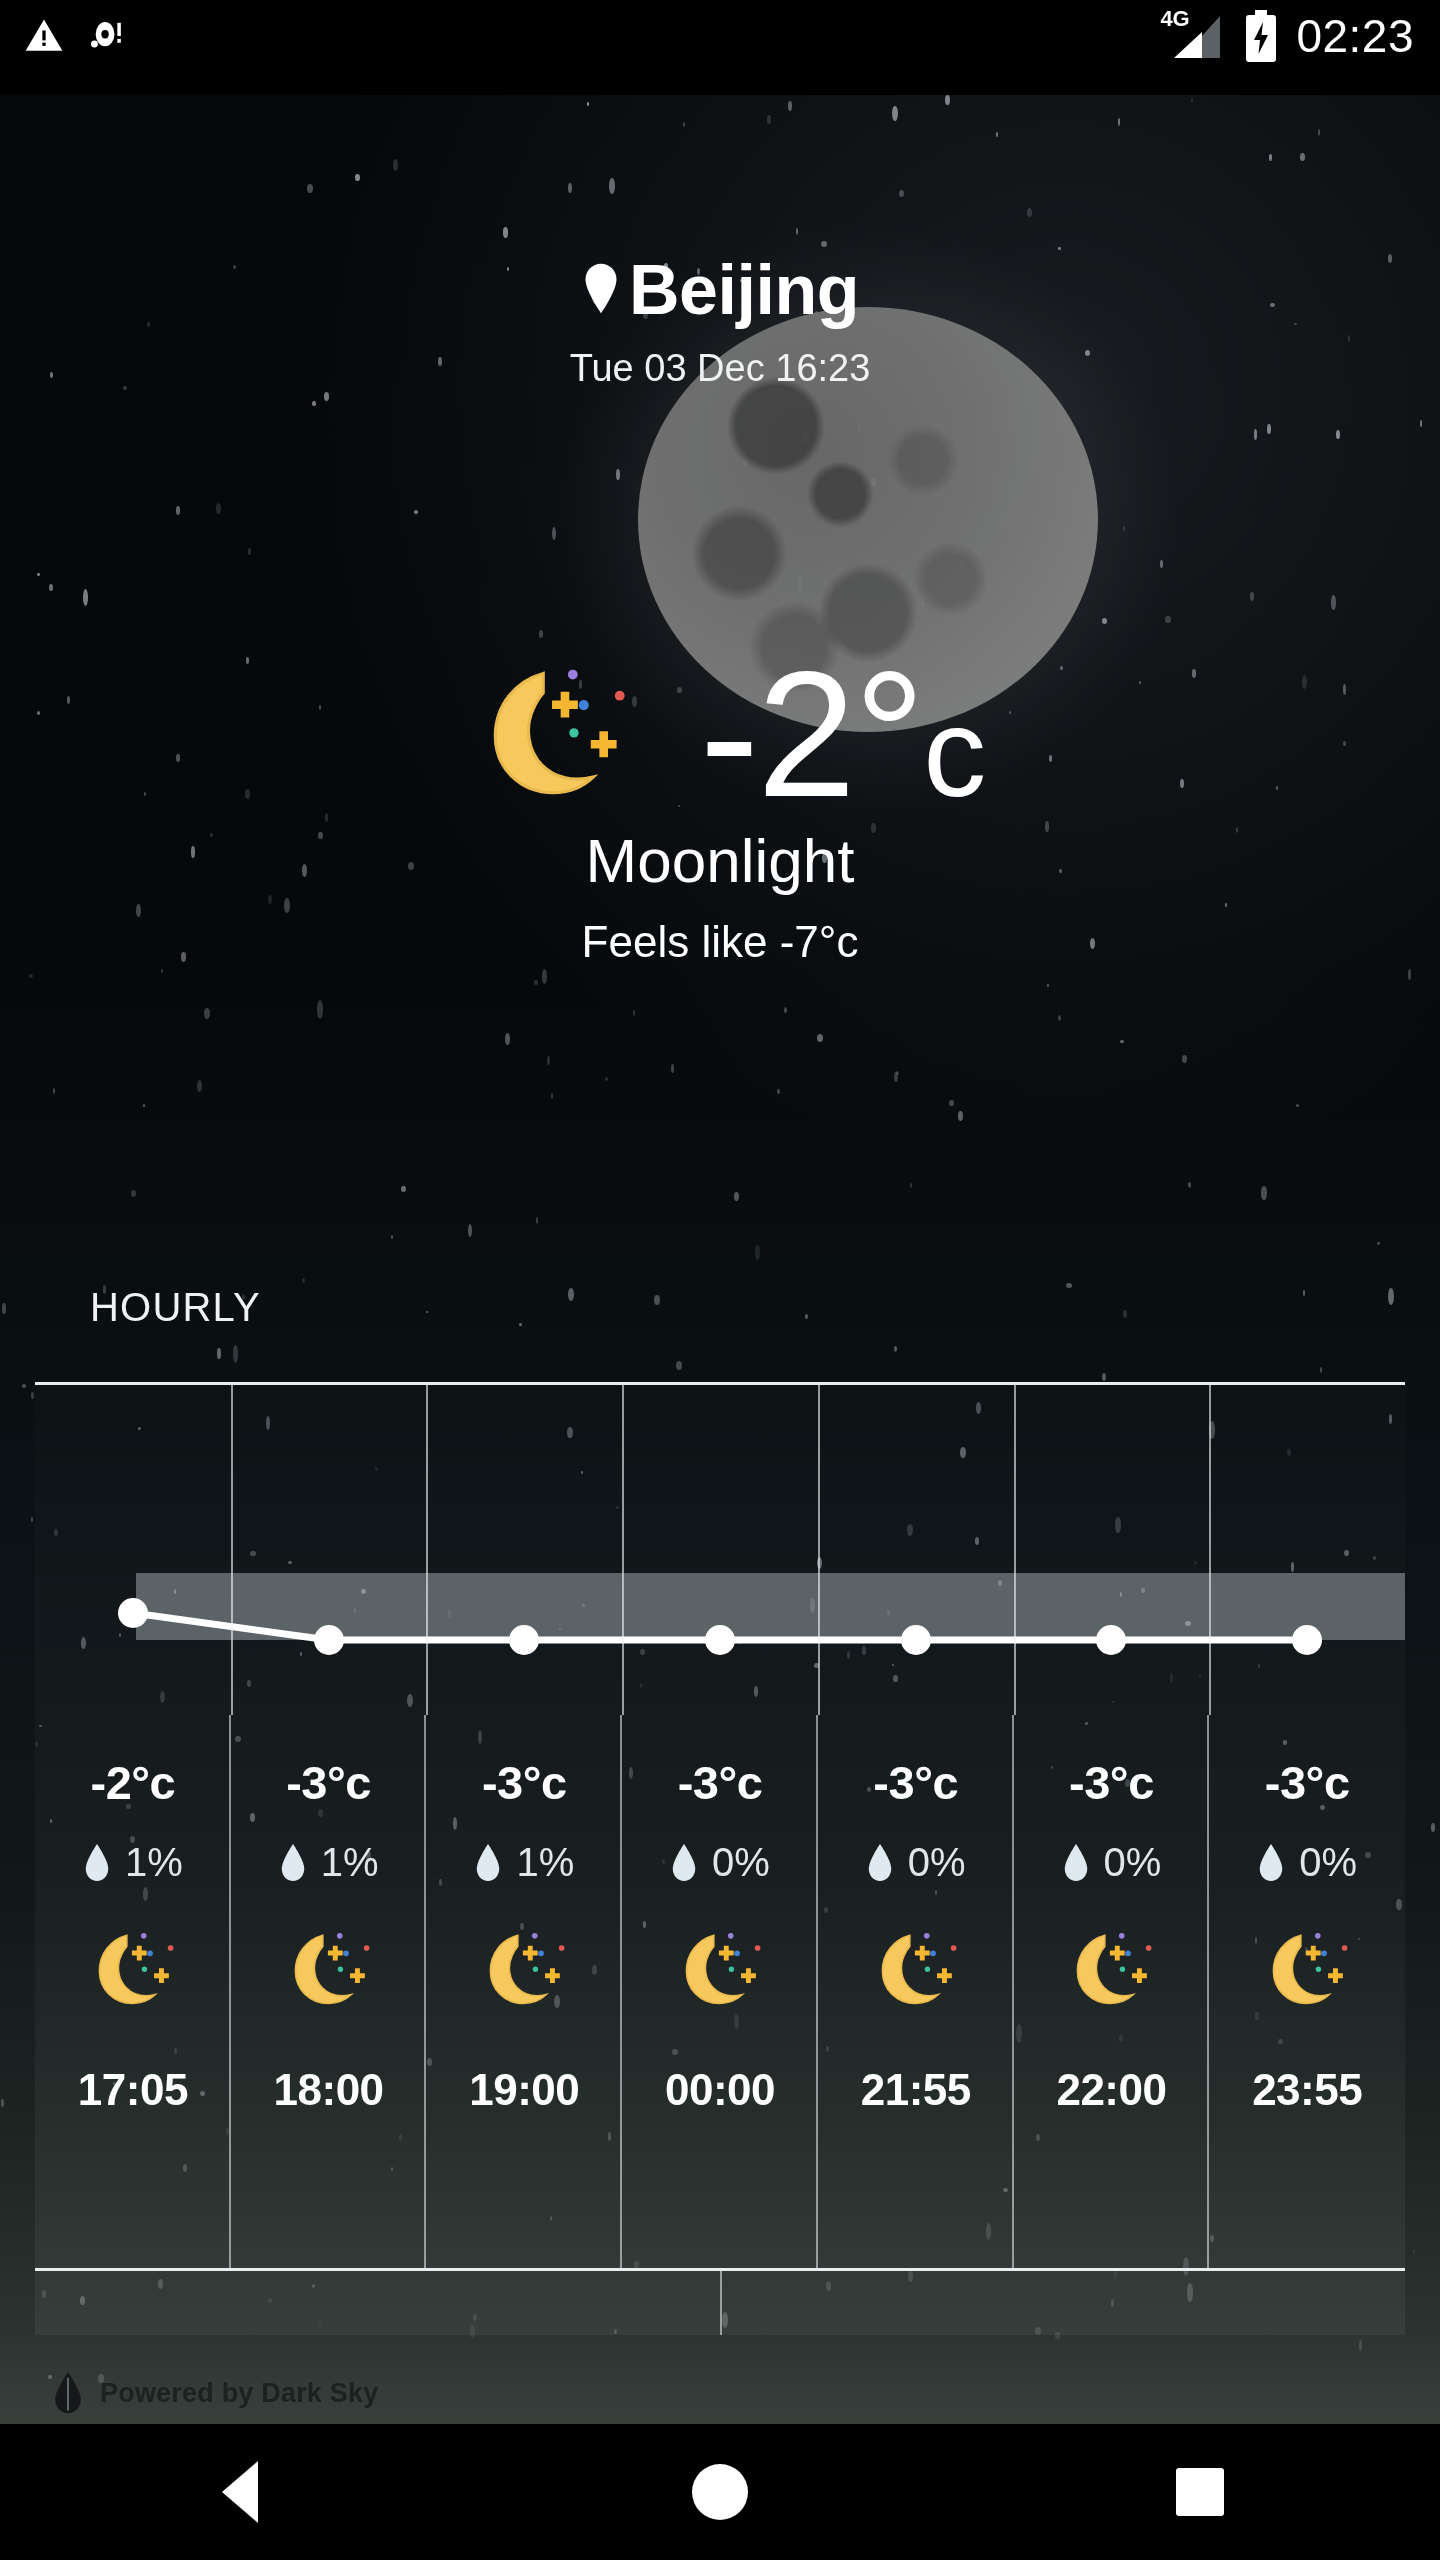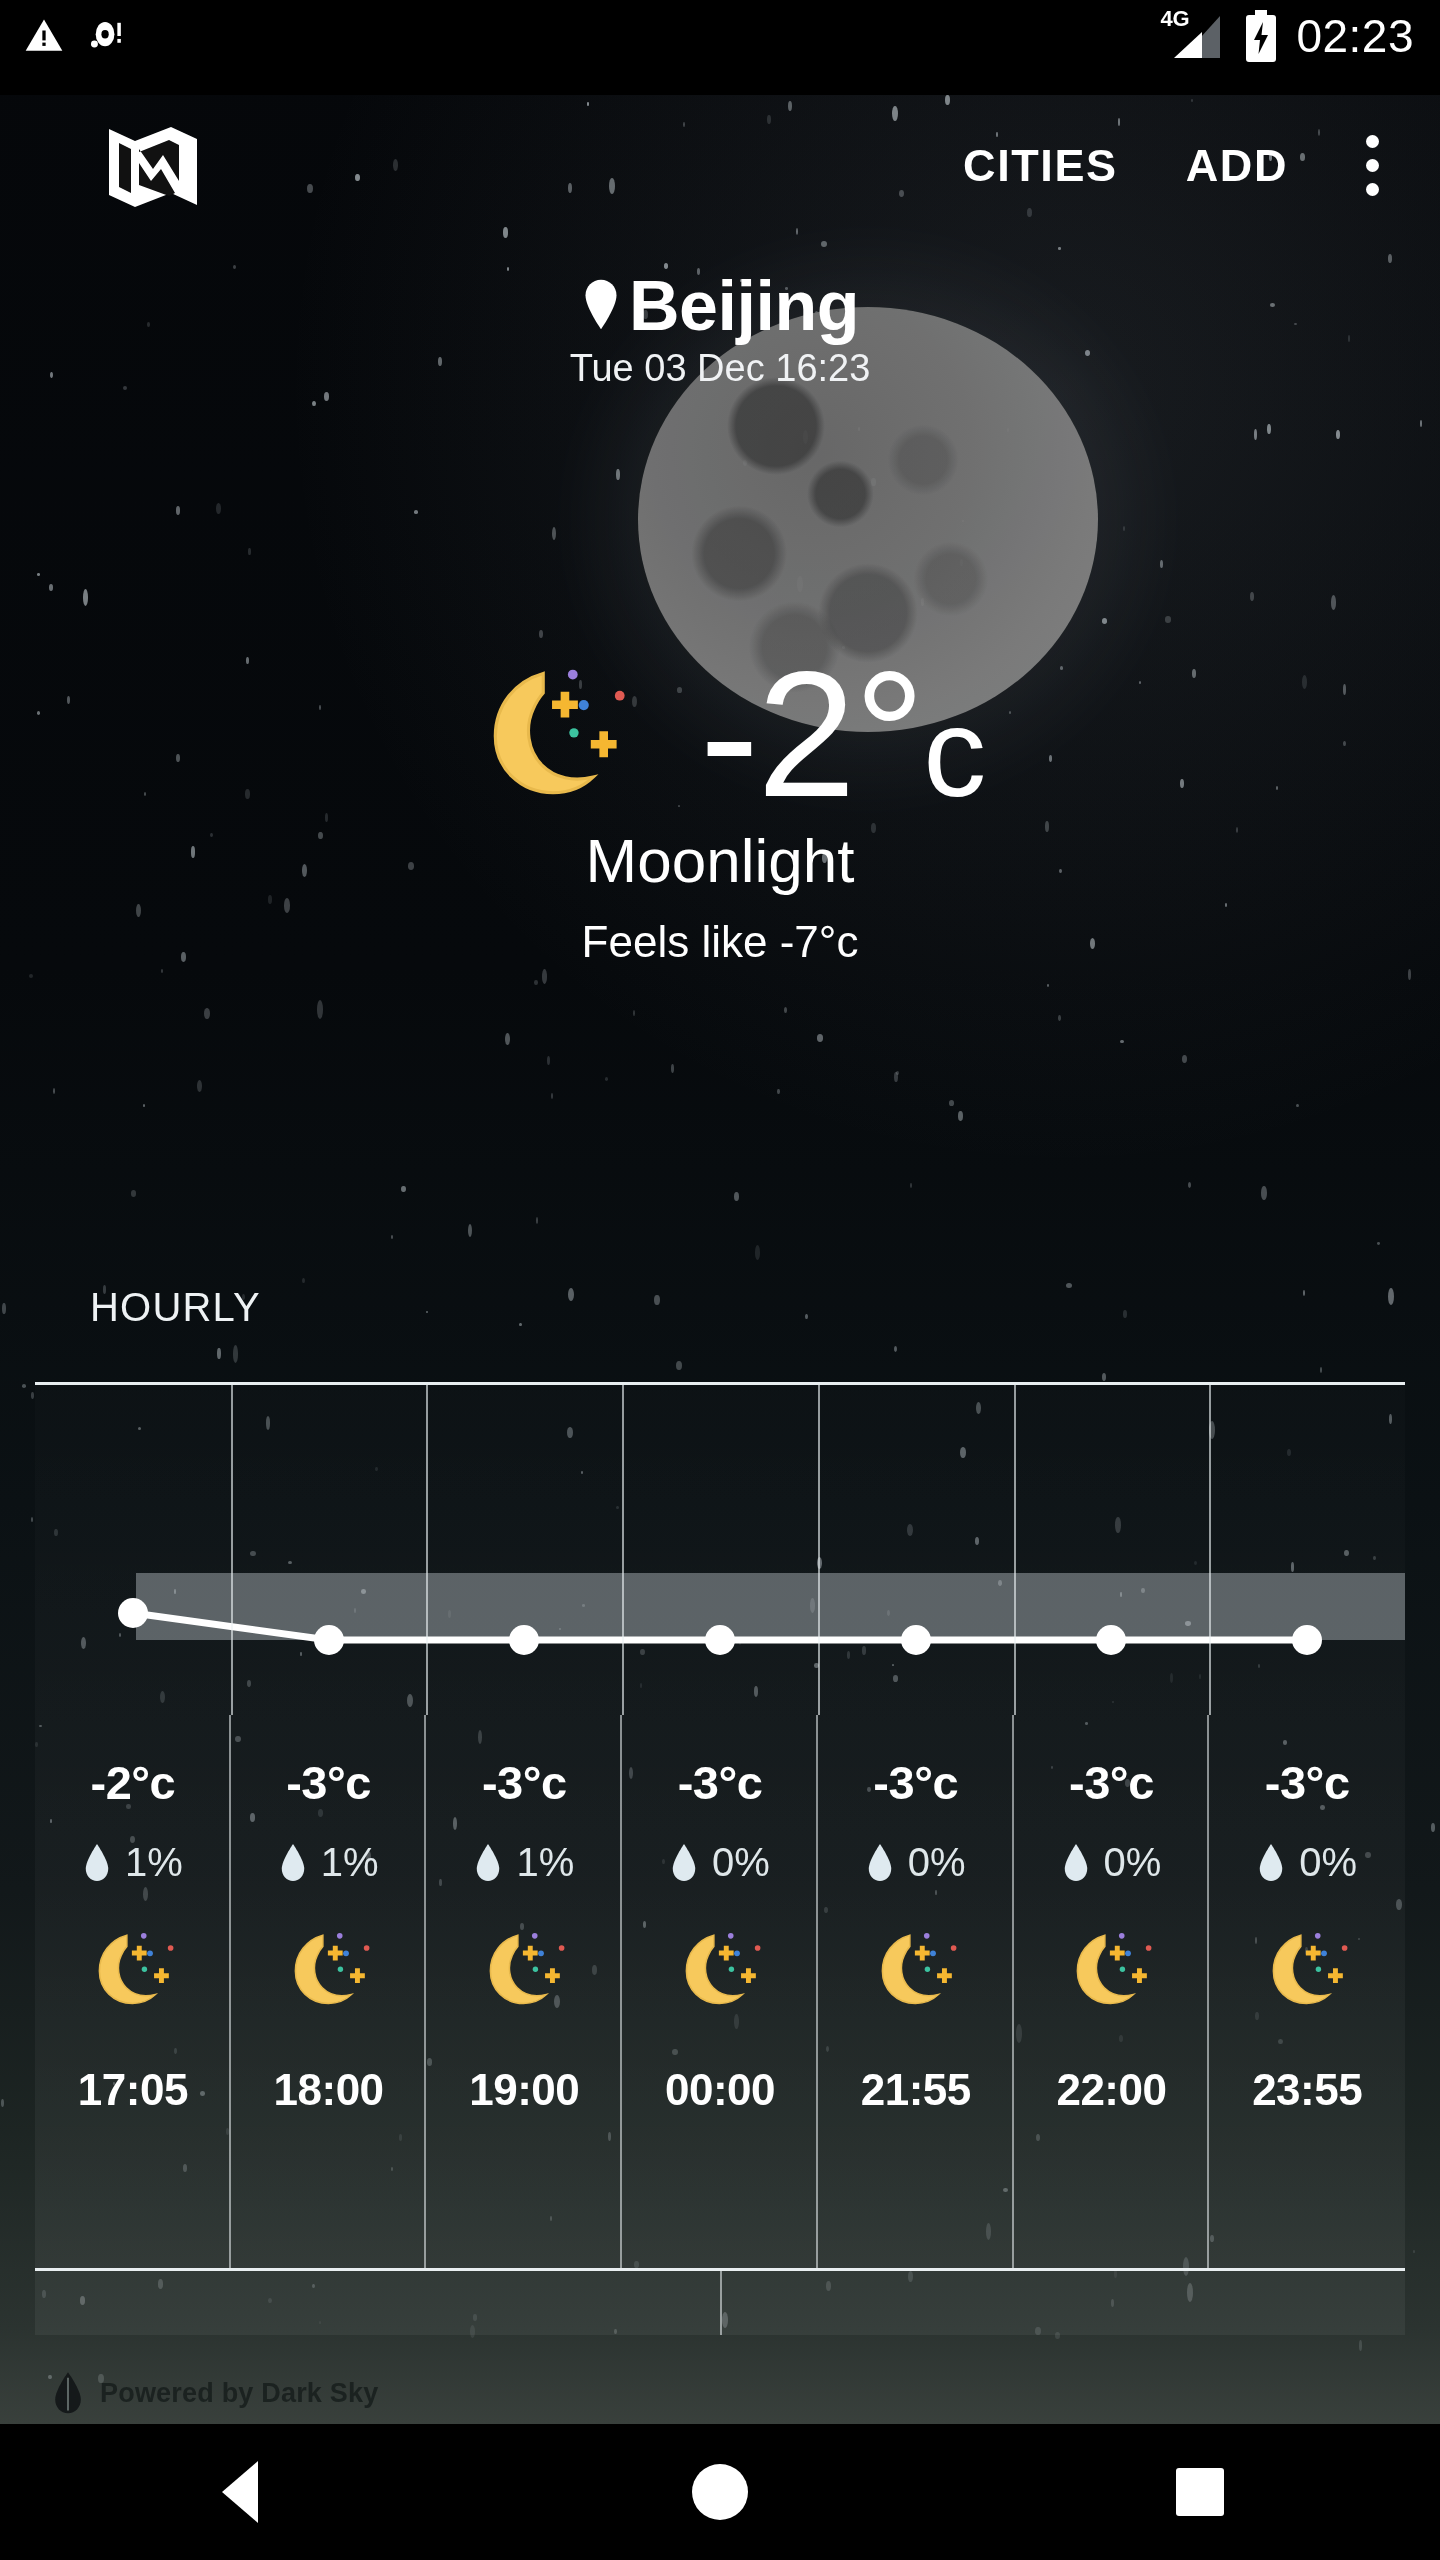--- a/index.html
+++ b/index.html
@@ -55,21 +55,21 @@
       radial-gradient(circle at 44% 44%, rgba(35,35,35,.5) 0 7%, rgba(0,0,0,0) 9.5%),
       radial-gradient(circle at 22% 58%, rgba(45,45,45,.45) 0 8%, rgba(0,0,0,0) 11%),
       radial-gradient(circle at 50% 72%, rgba(50,50,50,.4) 0 10%, rgba(0,0,0,0) 13%),
       radial-gradient(circle at 62% 36%, rgba(60,60,60,.3) 0 6%, rgba(0,0,0,0) 9%),
       radial-gradient(circle at 34% 80%, rgba(55,55,55,.35) 0 7%, rgba(0,0,0,0) 10%),
       radial-gradient(circle at 68% 64%, rgba(58,58,58,.3) 0 6%, rgba(0,0,0,0) 9%),
       radial-gradient(circle at 38% 34%, #6e6e6e 0%, #777 40%, #828282 70%, #8a8a8a 100%);
     box-shadow:0 0 90px 30px rgba(160,170,180,.10);
     opacity:.93;
   }
-  .loc-row{ position:absolute; left:0; top:36px; width:1440px; display:flex; align-items:center; justify-content:center; gap:8px; }
+  .loc-row{ position:absolute; left:0; top:20px; width:1440px; display:flex; align-items:center; justify-content:center; gap:8px; }
   .city{ color:#fff; font-size:70px; font-weight:600; letter-spacing:-.5px; line-height:1; }
   .datetime{ position:absolute; left:0; top:112px; width:1440px; text-align:center; color:#f0f2f4; font-size:38px; font-weight:400; }
 
   .temp-row{ position:absolute; left:0; top:405px; width:1440px; display:flex; align-items:center; justify-content:center; }
   .temp-big{ color:#fff; font-size:178px; font-weight:300; line-height:1; letter-spacing:-2px; white-space:nowrap; }
   .temp-unit{ font-size:126px; font-weight:300; }
 
   .cond{ position:absolute; left:0; top:965px; width:1440px; }
   .cond-main{ position:absolute; left:0; top:-375px; width:1440px; text-align:center; color:#fff; font-size:62px; font-weight:300; }
   .cond-feels{ position:absolute; left:0; top:-283px; width:1440px; text-align:center; color:#fff; font-size:44px; font-weight:300; }
@@ -478,39 +478,20 @@
       </div>
       <svg width="34" height="52" viewBox="0 0 34 52">
         <rect x="11" y="0" width="12" height="6" fill="#fff"></rect>
         <rect x="2" y="5" width="30" height="47" rx="3" fill="#fff"></rect>
         <path d="M19 12 L10 30 H16 L14.5 44 L24 25 H17.5 Z" fill="#000"></path>
       </svg>
       <div class="sb-time">02:23</div>
     </div>
   </div>
 
-  <div class="appbar">
-    <div class="map-btn">
-      <svg width="104" height="96" viewBox="0 0 104 96">
-        <path d="M8 10 L34 22 L70 8 L96 20 L96 86 L70 74 L34 88 L8 76 Z" fill="#fff"></path>
-        <path d="M18 24 L30 30 L30 74 L18 68 Z" fill="#111"></path>
-        <path d="M38 30 L52 50 L62 36 L78 62 L78 26 L68 21 L38 33 Z" fill="#111"></path>
-        <path d="M38 44 L50 62 L60 50 L74 74 L68 77 L38 66 Z" fill="#111"></path>
-      </svg>
-    </div>
-    <div class="appbar-actions">
-      <div class="ab-text">CITIES</div>
-      <div class="ab-text">ADD</div>
-      <div class="kebab">
-        <i></i>
-          <i></i>
-          <i></i>
-      </div>
-    </div>
-  </div>
 
   <div class="hero">
     <div class="moon-photo"></div>
 
     <div class="loc-row">
       <svg width="40" height="56" viewBox="0 0 24 34">
         <path d="M12 1 C6.8 1 2.6 5.2 2.6 10.4 C2.6 17.8 12 31 12 31 C12 31 21.4 17.8 21.4 10.4 C21.4 5.2 17.2 1 12 1 Z" fill="#fff"></path>
       </svg>
       <div class="city">Beijing</div>
     </div>

